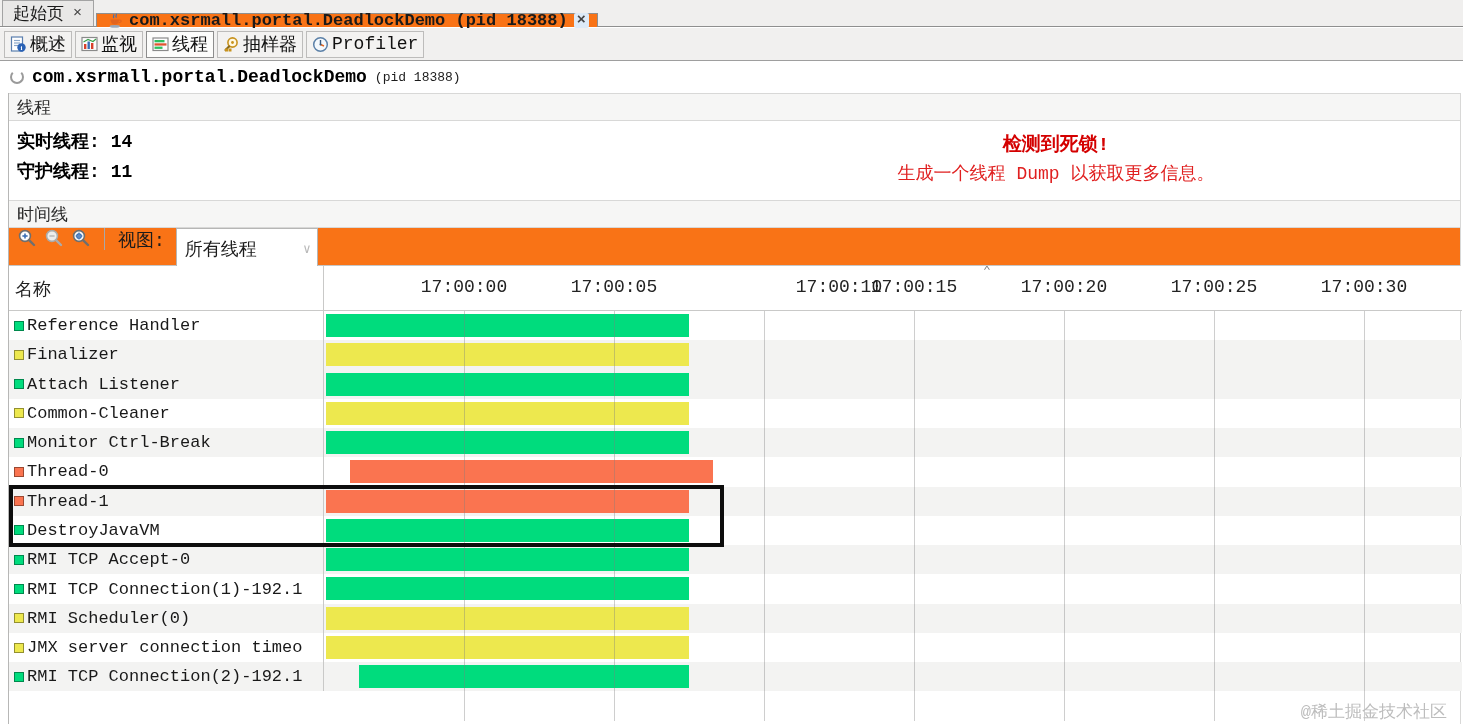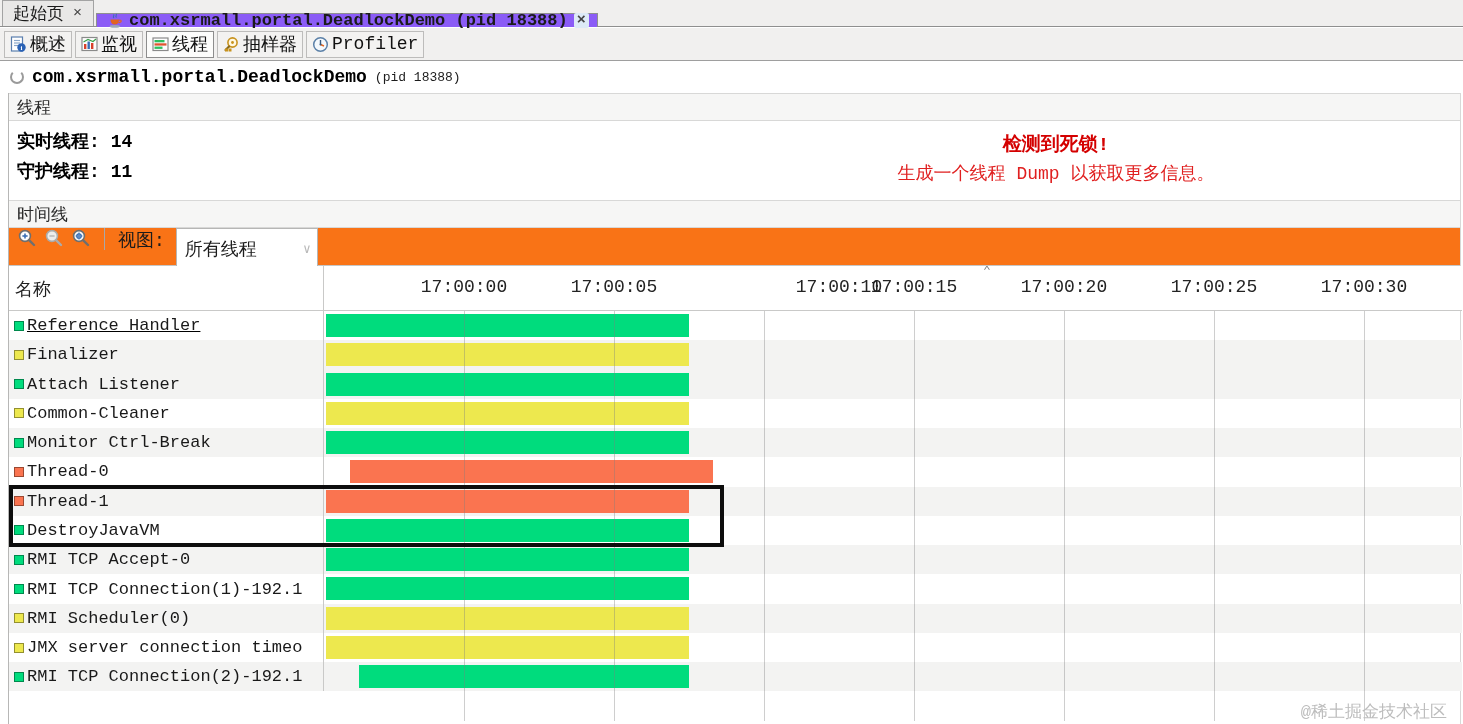--- a/index.html
+++ b/index.html
@@ -6,21 +6,21 @@
   html,body { width:1463px; height:724px; overflow:hidden; background:#fff;
     font-family:"Liberation Mono","DejaVu Sans Mono",monospace; }
   #app { position:relative; width:1463px; height:724px; background:#fff; }
 
   
   .tabbar { position:absolute; left:0; top:0; width:100%; height:27px;
     background:#f0efee; border-bottom:1px solid #8f8f8f; display:flex; align-items:flex-end; }
   .tab { height:26px; display:flex; align-items:center; gap:6px; padding:0 8px 0 10px;
     font-size:17px; color:#1a1a1a; border:1px solid #a3a3a3; border-bottom:none;
     background:#e9e8e7; margin-left:2px; }
-  .tab.active { background:#8b5cf6; font-weight:bold; position:relative; z-index:2;
+  .tab.active { background:#f97316; font-weight:bold; position:relative; z-index:2;
     border-color:#8f8f8f; height:14px; margin-bottom:-1px; }
   .tab .close { font-size:15px; color:#444; padding:0 3px; line-height:1; cursor:default; }
   .tab.active .close { background:#ddeaf7; border-radius:2px; }
 
   
   .toolbar { position:absolute; left:0; top:28px; width:100%; height:33px;
     background:#f1f0ef; border-bottom:1px solid #9e9e9e; display:flex; align-items:center;
     padding-left:4px; gap:3px; }
   .tbtn { height:27px; display:flex; align-items:center; gap:3px; padding:0 5px;
     font-size:18px; color:#111; background:#f3f2f1; border:1px solid #bdbcbb; }
@@ -237,21 +237,21 @@
         <span class="caret" id="splitter-caret" style="left: 978px;">⌃</span>
       <span class="tick" style="left: 455px;">17:00:00</span>
           <span class="tick" style="left: 605px;">17:00:05</span>
           <span class="tick" style="left: 785px; margin-left: 45px;">17:00:10</span>
           <span class="tick" style="left: 905px;">17:00:15</span>
           <span class="tick" style="left: 1055px;">17:00:20</span>
           <span class="tick" style="left: 1205px;">17:00:25</span>
           <span class="tick" style="left: 1355px;">17:00:30</span>
         </div>
       <div class="rows" id="rows">
-          <div class="trow" style="height: 29.28px; text-decoration: underline;">
+          <div class="trow" style="height: 29.28px;">
             <div class="namecell">
               <span class="sq" style="background: rgb(0, 220, 125);"></span>
               <span class="tname">Reference Handler</span>
             </div>
             <div class="barzone">
               <div class="bar" style="left: 2px; width: 363px; background: rgb(0, 220, 125);"></div>
             </div>
           </div>
           <div class="trow alt" style="height: 29.28px;">
             <div class="namecell">

